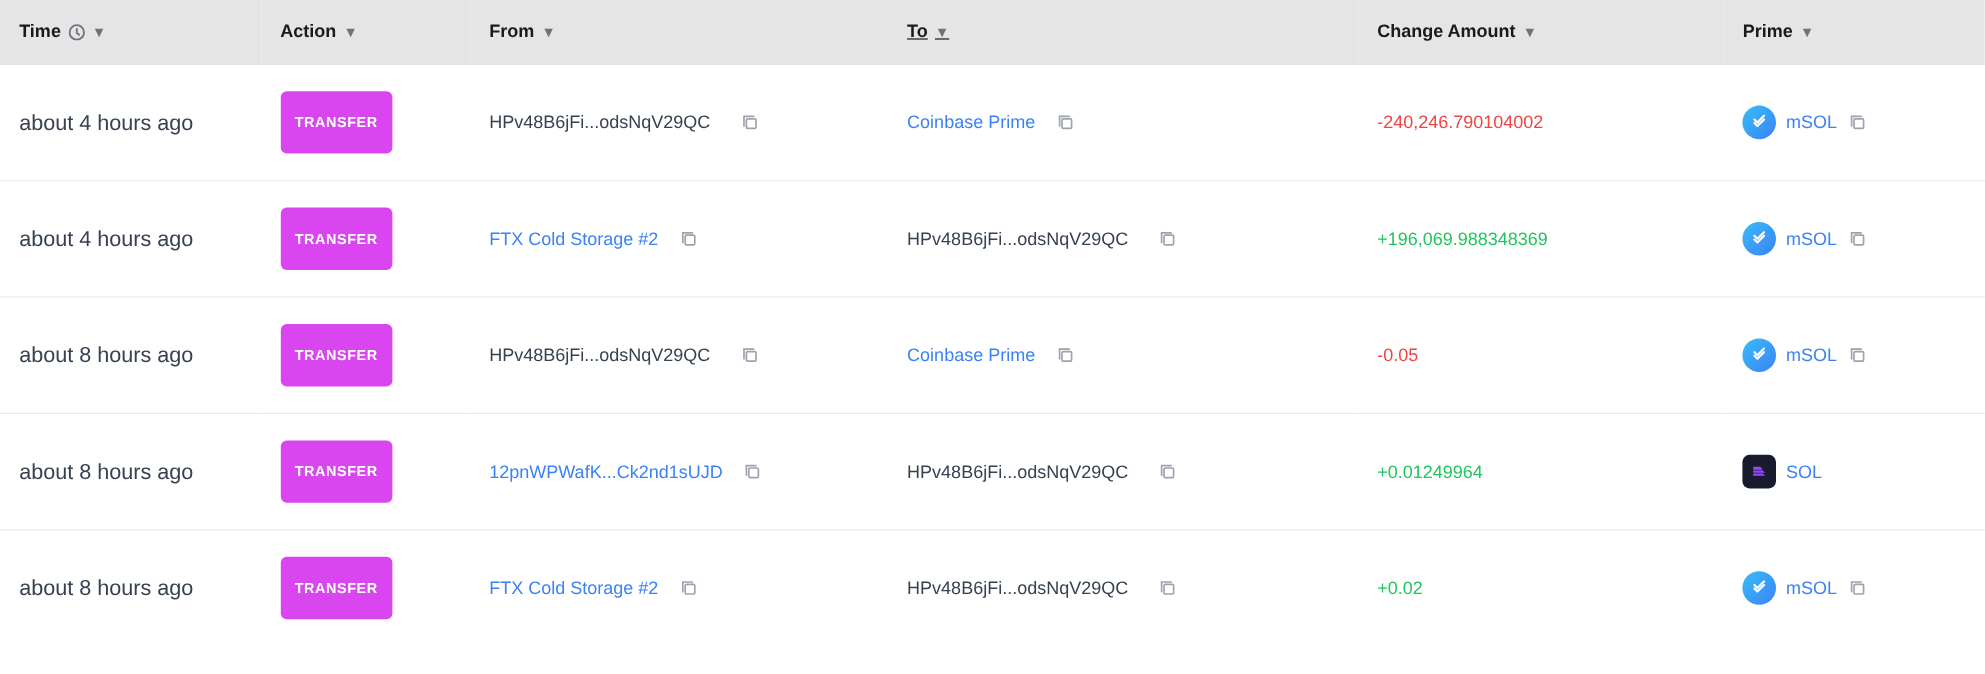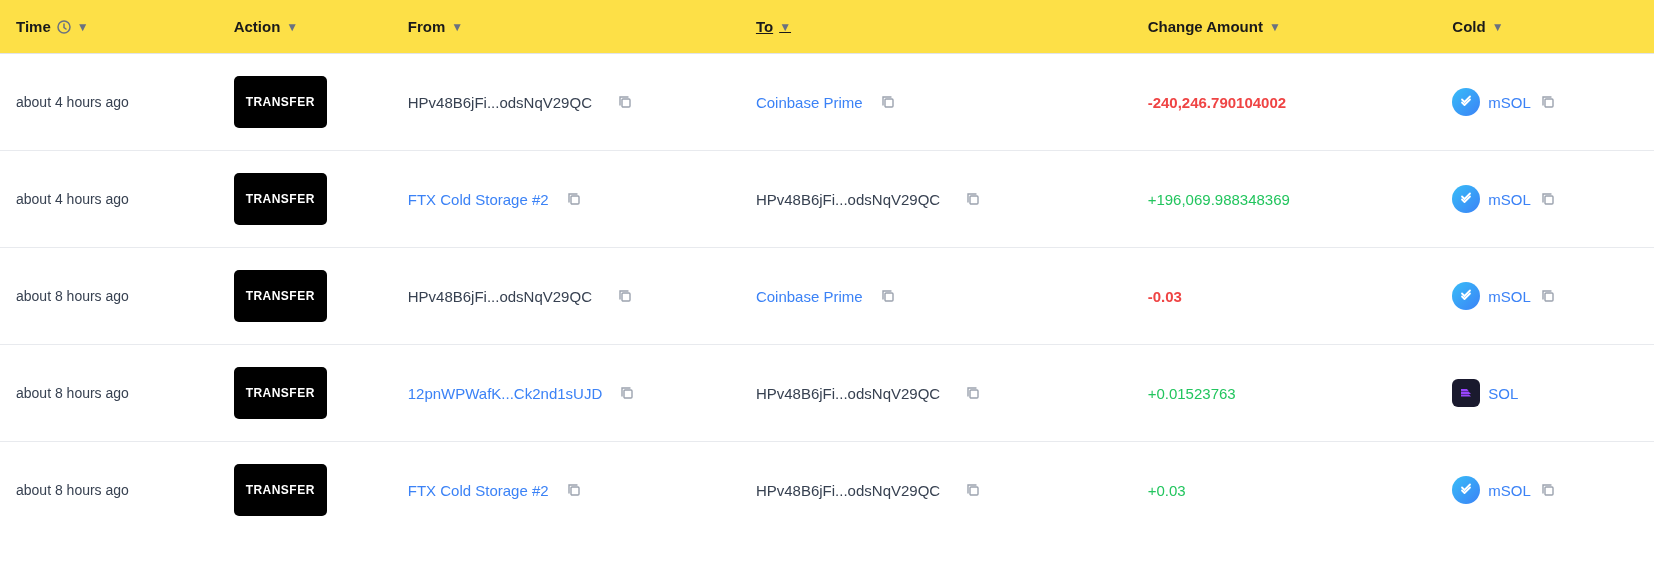--- a/index.html
+++ b/index.html
@@ -11,21 +11,21 @@
     }
     .table-container {
       width: 1654px;
       overflow: hidden;
     }
     table {
       width: 100%;
       border-collapse: collapse;
     }
     thead tr {
-      background: #fde047;
+      background: #e5e5e5;
       border-bottom: 1px solid #e2e4e8;
     }
     thead th {
       padding: 18px 16px;
       text-align: left;
       font-weight: 600;
       font-size: 15px;
       color: #1a1a1a;
       white-space: nowrap;
     }
@@ -53,32 +53,32 @@
       font-size: 12px;
       cursor: pointer;
     }
     .clock-icon {
       display: inline-flex;
       align-items: center;
       color: #6b7280;
       font-size: 13px;
     }
     .transfer-badge {
-      background: #000000;
+      background: #d946ef;
       color: #fff;
       font-weight: 700;
       font-size: 12px;
       padding: 19px 12px;
       border-radius: 5px;
       letter-spacing: 0.04em;
       display: inline-block;
     }
     .time-cell {
       color: #374151;
-      font-size: 14px;
+      font-size: 18px;
       min-width: 180px;
     }
     .address-cell {
       display: flex;
       align-items: center;
       gap: 24px;
       color: #374151;
     }
     .link-cell {
       display: flex;
@@ -91,21 +91,21 @@
       display: inline-flex;
       align-items: center;
       justify-content: center;
       color: #9ca3af;
       cursor: pointer;
       font-size: 14px;
       padding: 2px;
     }
     .amount-negative {
       color: #ef4444;
-      font-weight: 700;
+      font-weight: 400;
     }
     .amount-positive {
       color: #22c55e;
       font-weight: 500;
     }
     .token-cell {
       display: flex;
       align-items: center;
       gap: 8px;
       color: #374151;
@@ -186,21 +186,21 @@
           </div>
         </th>
         <th class="col-change">
           <div class="th-inner">
             <span>Change Amount</span>
             <span class="filter-icon">▼</span>
           </div>
         </th>
         <th class="col-token">
           <div class="th-inner">
-            <span>Cold</span>
+            <span>Prime</span>
             <span class="filter-icon">▼</span>
           </div>
         </th>
       </tr>
     </thead>
     <tbody id="table-body">
     <tr>
           <td class="time-cell">about 4 hours ago</td>
           <td><span class="transfer-badge">TRANSFER</span></td>
           <td>
@@ -308,21 +308,21 @@
             <div class="link-cell">
               <span>Coinbase Prime</span>
               <span class="copy-icon">
                 <svg width="14" height="14" viewBox="0 0 14 14" fill="none">
                   <rect x="4" y="4" width="8" height="8" rx="1" stroke="#9ca3af" stroke-width="1.4"></rect>
                   <path d="M2 10V2h8" stroke="#9ca3af" stroke-width="1.4" stroke-linecap="round"></path>
                 </svg>
               </span>
             </div>
           </td>
-          <td class="amount-negative">-0.03</td>
+          <td class="amount-negative">-0.05</td>
           <td>
             <div class="token-cell">
               <span class="token-icon-msol">
                 <svg width="16" height="16" viewBox="0 0 16 16" fill="none">
                   <circle cx="8" cy="8" r="7" fill="none"></circle>
                   <path d="M4 8.5L6.5 11L12 5.5" stroke="white" stroke-width="1.8" stroke-linecap="round" stroke-linejoin="round"></path>
                   <path d="M4 5.5L6.5 8L12 2.5" stroke="white" stroke-width="1.8" stroke-linecap="round" stroke-linejoin="round"></path>
                 </svg>
               </span>
               <span class="token-name">mSOL</span>
@@ -353,21 +353,21 @@
             <div class="address-cell">
               <span>HPv48B6jFi...odsNqV29QC</span>
               <span class="copy-icon">
                 <svg width="14" height="14" viewBox="0 0 14 14" fill="none">
                   <rect x="4" y="4" width="8" height="8" rx="1" stroke="#9ca3af" stroke-width="1.4"></rect>
                   <path d="M2 10V2h8" stroke="#9ca3af" stroke-width="1.4" stroke-linecap="round"></path>
                 </svg>
               </span>
             </div>
           </td>
-          <td class="amount-positive">+0.01523763</td>
+          <td class="amount-positive">+0.01249964</td>
           <td>
             <div class="token-cell">
               <span class="token-icon-sol">
                 <svg width="16" height="16" viewBox="0 0 16 16" fill="none">
                   <path d="M3 11.5h10l-2-2H3v2zm0-5h8L9 4H3v2.5zm0 2.5h10l-2-2H3V9z" fill="#9945ff"></path>
                 </svg>
               </span>
               <span class="token-name">SOL</span>
             </div>
           </td>
@@ -390,21 +390,21 @@
             <div class="address-cell">
               <span>HPv48B6jFi...odsNqV29QC</span>
               <span class="copy-icon">
                 <svg width="14" height="14" viewBox="0 0 14 14" fill="none">
                   <rect x="4" y="4" width="8" height="8" rx="1" stroke="#9ca3af" stroke-width="1.4"></rect>
                   <path d="M2 10V2h8" stroke="#9ca3af" stroke-width="1.4" stroke-linecap="round"></path>
                 </svg>
               </span>
             </div>
           </td>
-          <td class="amount-positive">+0.03</td>
+          <td class="amount-positive">+0.02</td>
           <td>
             <div class="token-cell">
               <span class="token-icon-msol">
                 <svg width="16" height="16" viewBox="0 0 16 16" fill="none">
                   <circle cx="8" cy="8" r="7" fill="none"></circle>
                   <path d="M4 8.5L6.5 11L12 5.5" stroke="white" stroke-width="1.8" stroke-linecap="round" stroke-linejoin="round"></path>
                   <path d="M4 5.5L6.5 8L12 2.5" stroke="white" stroke-width="1.8" stroke-linecap="round" stroke-linejoin="round"></path>
                 </svg>
               </span>
               <span class="token-name">mSOL</span>

